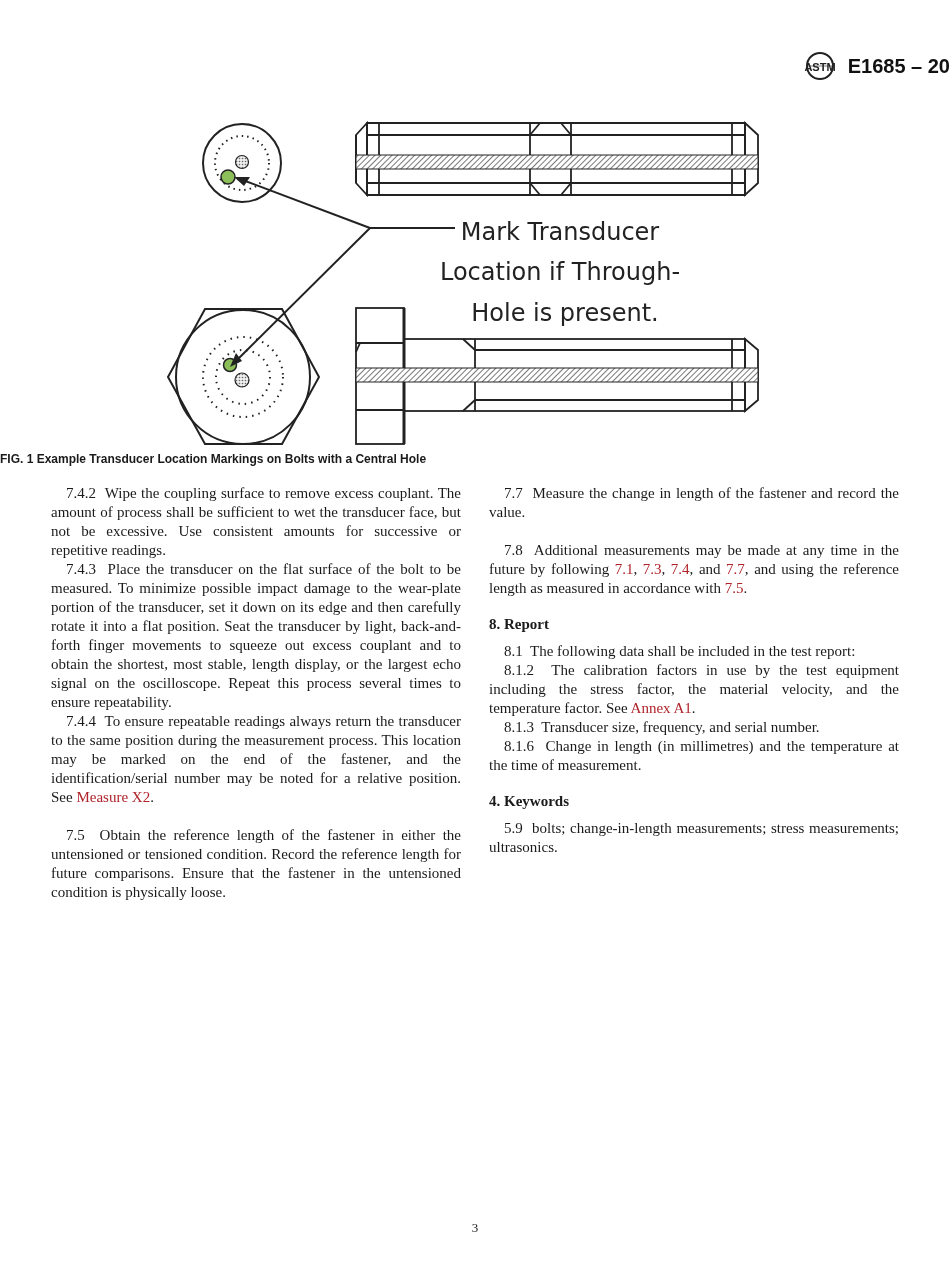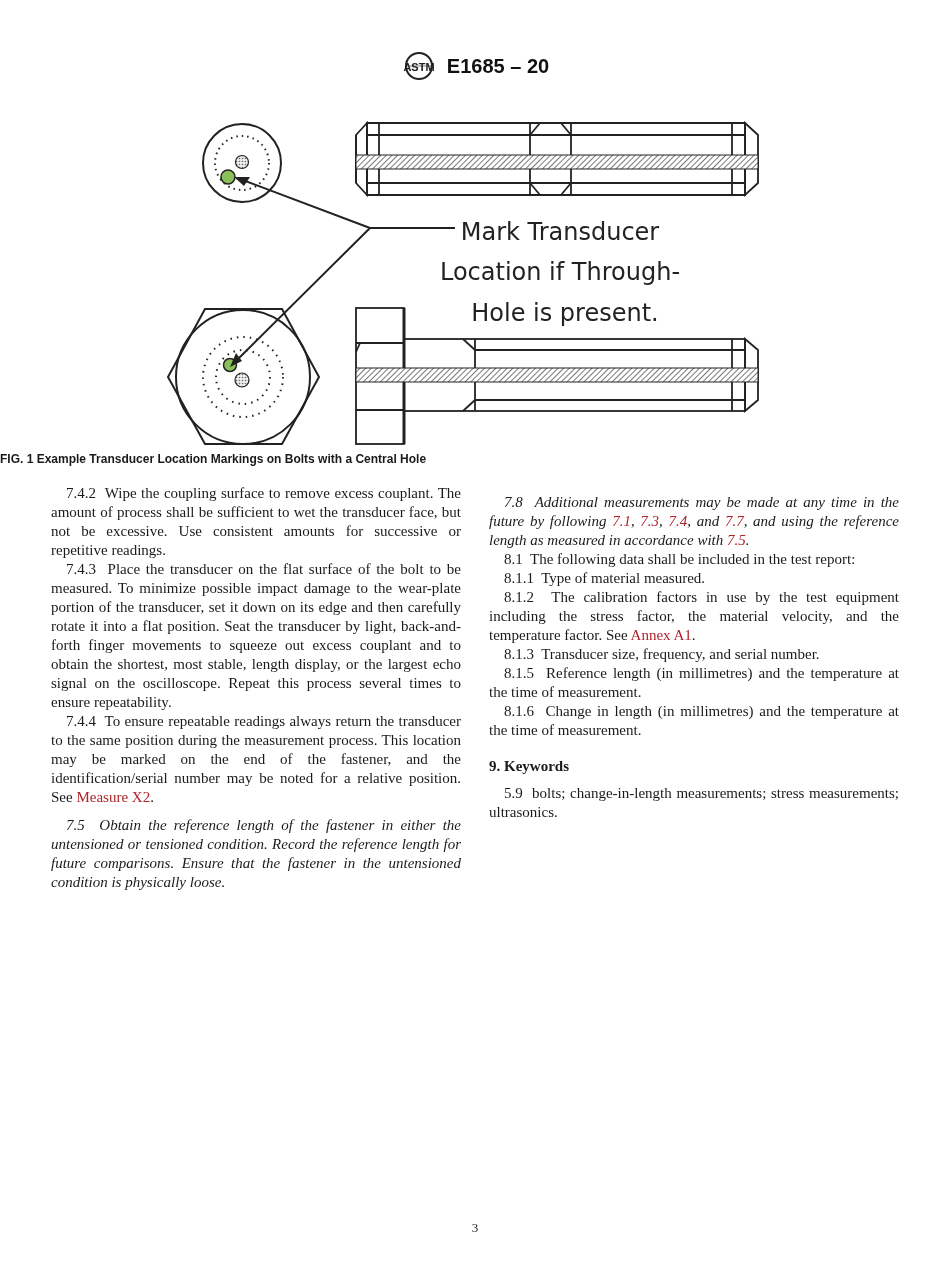--- a/index.html
+++ b/index.html
@@ -1,27 +1,27 @@
 <!DOCTYPE html>
 <html><head>
 <meta charset="utf-8">
 <style>
   html, body { margin: 0; padding: 0; background: #ffffff; }
   body { width: 950px; height: 1272px; position: relative; overflow: hidden; color: #1a1a1a; }
-  .header { position: absolute; top: 50px; left: 0; width: 950px; text-align: center; }
+  .header { position: absolute; top: 50px; left: 0; width: 950px; text-align: right; }
   .header .logo { display: inline-block; vertical-align: middle; width: 36px; height: 32px; margin-right: 6px; }
   .header .docid { display: inline-block; vertical-align: middle; font-family: "Liberation Sans", sans-serif; font-weight: bold; font-size: 20px; color: #111; }
   .figure { position: absolute; top: 115px; left: 160px; width: 600px; height: 335px; }
   .figure svg { width: 600px; height: 335px; display: block; }
   .figcaption { position: absolute; top: 452px; left: 0; width: 950px; font-family: "Liberation Sans", sans-serif; font-weight: bold; font-size: 12px; color: #1a1a1a; }
   .col { position: absolute; top: 484px; width: 410px; font-family: "Liberation Serif", serif; font-size: 15px; line-height: 19px; color: #1a1a1a; text-align: justify; }
   .col.left { left: 51px; }
   .col.right { left: 489px; }
   .col p { margin: 0; text-indent: 15px; }
-  .col p.gap { margin-top: 9px; font-style: italic; }
+  .col p.gap { margin-top: 19px; }
   .col h2 { font-family: "Liberation Serif", serif; font-size: 15px; font-weight: bold; margin: 17px 0 8px 0; }
   .link { color: #b0232a; }
   .pagenum { position: absolute; top: 1220px; left: 0; width: 950px; text-align: center; font-family: "Liberation Serif", serif; font-size: 13px; color: #1a1a1a; }
 </style>
 </head>
 <body>
 
 <div class="header">
   <span class="logo">
     <svg viewBox="0 0 36 32" width="36" height="32">
@@ -114,26 +114,26 @@
 <div class="figcaption">FIG. 1 Example Transducer Location Markings on Bolts with a Central Hole</div>
 
 <div class="col left">
   <p><span>7.4.2</span>&nbsp; <span>Wipe the coupling surface to remove excess couplant. The amount of process shall be sufficient to wet the transducer face, but not be excessive. Use consistent amounts for successive or repetitive readings.</span></p>
   <p><span>7.4.3</span>&nbsp; <span>Place the transducer on the flat surface of the bolt to be measured. To minimize possible impact damage to the wear-plate portion of the transducer, set it down on its edge and then carefully rotate it into a flat position. Seat the transducer by light, back-and-forth finger movements to squeeze out excess couplant and to obtain the shortest, most stable, length display, or the largest echo signal on the oscilloscope. Repeat this process several times to ensure repeatability.</span></p>
   <p><span>7.4.4</span>&nbsp; <span>To ensure repeatable readings always return the transducer to the same position during the measurement process. This location may be marked on the end of the fastener, and the identification/serial number may be noted for a relative position. See </span><a class="link">Measure X2</a><span>.</span></p>
   <p class="gap"><span>7.5</span>&nbsp; <span>Obtain the reference length of the fastener in either the untensioned or tensioned condition. Record the reference length for future comparisons. Ensure that the fastener in the untensioned condition is physically loose.</span></p>
 </div>
 
 <div class="col right">
+  <p><span>7.7</span>&nbsp; <span>Measure the change in length of the fastener and record the value.</span></p>
   <p class="gap"><span>7.8</span>&nbsp; <span>Additional measurements may be made at any time in the future by following </span><a class="link">7.1</a><span>, </span><a class="link">7.3</a><span>, </span><a class="link">7.4</a><span>, and </span><a class="link">7.7</a><span>, and using the reference length as measured in accordance with </span><a class="link">7.5</a><span>.</span></p>
 
+  <h2>8.  Report</h2>
   <p><span>8.1</span>&nbsp; <span>The following data shall be included in the test report:</span></p>
-  <p><span>8.1.1</span>&nbsp; <span>Type of material measured.</span></p>
   <p><span>8.1.2</span>&nbsp; <span>The calibration factors in use by the test equipment including the stress factor, the material velocity, and the temperature factor. See </span><a class="link">Annex A1</a><span>.</span></p>
   <p><span>8.1.3</span>&nbsp; <span>Transducer size, frequency, and serial number.</span></p>
-  <p><span>8.1.5</span>&nbsp; <span>Reference length (in millimetres) and the temperature at the time of measurement.</span></p>
   <p><span>8.1.6</span>&nbsp; <span>Change in length (in millimetres) and the temperature at the time of measurement.</span></p>
 
-  <h2>9.  Keywords</h2>
+  <h2>4.  Keywords</h2>
   <p><span>5.9</span>&nbsp; <span>bolts; change-in-length measurements; stress measurements; ultrasonics.</span></p>
 </div>
 
 <div class="pagenum">3</div>
 
 </body></html>

